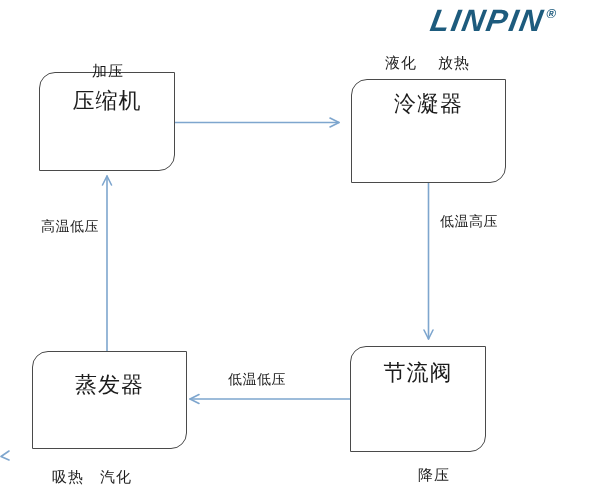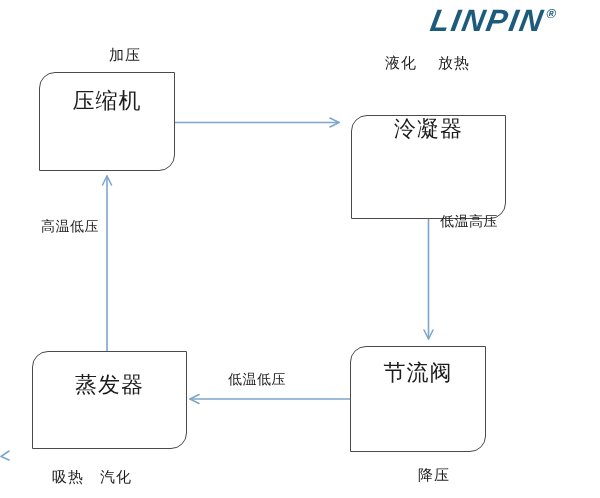--- a/index.html
+++ b/index.html
@@ -27,29 +27,29 @@
     border:1.4px solid var(--border);
     border-radius:16px 0 16px 0;
     display:flex;justify-content:center;align-items:flex-start;
     box-sizing:border-box;
   }
   .node .node-label{
     font-size:22px;line-height:1.15;letter-spacing:1px;
     color:var(--text);
   }
   .node-compressor{left:39px;top:72px;width:136px;height:99px;padding-top:15px;}
-  .node-condenser{left:351px;top:79px;width:155px;height:104px;margin-top:36px;}
+  .node-condenser{left:351px;top:79px;width:155px;height:104px;padding-top:11px;}
   .node-throttle{left:350px;top:346px;width:136px;height:106px;padding-top:13px;}
   .node-evaporator{left:32px;top:351px;width:155px;height:98px;padding-top:20px;}
   .lbl{
     position:absolute;font-size:15px;line-height:1;white-space:nowrap;
     color:var(--text);letter-spacing:1px;
   }
   .edge-lbl{font-size:14px;letter-spacing:0.5px;}
-  .lbl-jiaya{left:92px;top:48px;margin-left:17px;}
+  .lbl-jiaya{left:92px;top:64px;}
   .lbl-yehua{left:385px;top:56px;}
   .lbl-fangre{left:438px;top:56px;}
   .lbl-xire{left:52px;top:470px;}
   .lbl-qihua{left:100px;top:470px;}
   .lbl-jiangya{left:418px;top:468px;}
   .edge-right{left:203px;top:94px;}
   .edge-down{left:440px;top:214px;}
   .edge-left{left:228px;top:372px;}
   .edge-up{left:41px;top:219px;}
   .logo{

